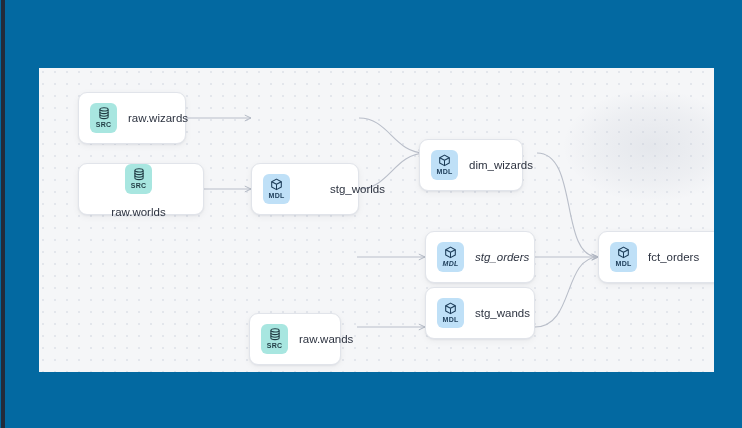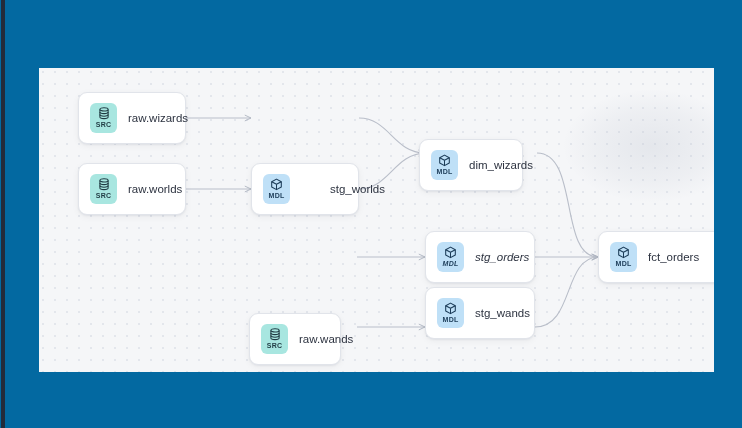--- a/index.html
+++ b/index.html
@@ -151,21 +151,21 @@
             <path d="M1.9,2.4 v7.6 c0,0.9 1.84,1.6 4.1,1.6 s4.1,-0.7 4.1,-1.6 V2.4"></path>
             <path d="M1.9,5 c0,0.9 1.84,1.6 4.1,1.6 s4.1,-0.7 4.1,-1.6"></path>
             <path d="M1.9,7.6 c0,0.9 1.84,1.6 4.1,1.6 s4.1,-0.7 4.1,-1.6"></path>
           </g>
         </svg>
         <span class="bk">SRC</span>
       </div>
       <span class="node-label">raw.wizards</span>
     </div>
 
-    <div class="node" style="left:39px; top:95px; width:108px; height:52px;">
+    <div class="node" style="left:39px; top:95px; width:126px; height:52px;flex-direction:column;">
       <div class="badge src">
         <svg width="12" height="13" viewBox="0 0 12 13">
           <g fill="none" stroke="#1f3a42" stroke-width="1.05">
             <ellipse cx="6" cy="2.4" rx="4.1" ry="1.6"></ellipse>
             <path d="M1.9,2.4 v7.6 c0,0.9 1.84,1.6 4.1,1.6 s4.1,-0.7 4.1,-1.6 V2.4"></path>
             <path d="M1.9,5 c0,0.9 1.84,1.6 4.1,1.6 s4.1,-0.7 4.1,-1.6"></path>
             <path d="M1.9,7.6 c0,0.9 1.84,1.6 4.1,1.6 s4.1,-0.7 4.1,-1.6"></path>
           </g>
         </svg>
         <span class="bk">SRC</span>

